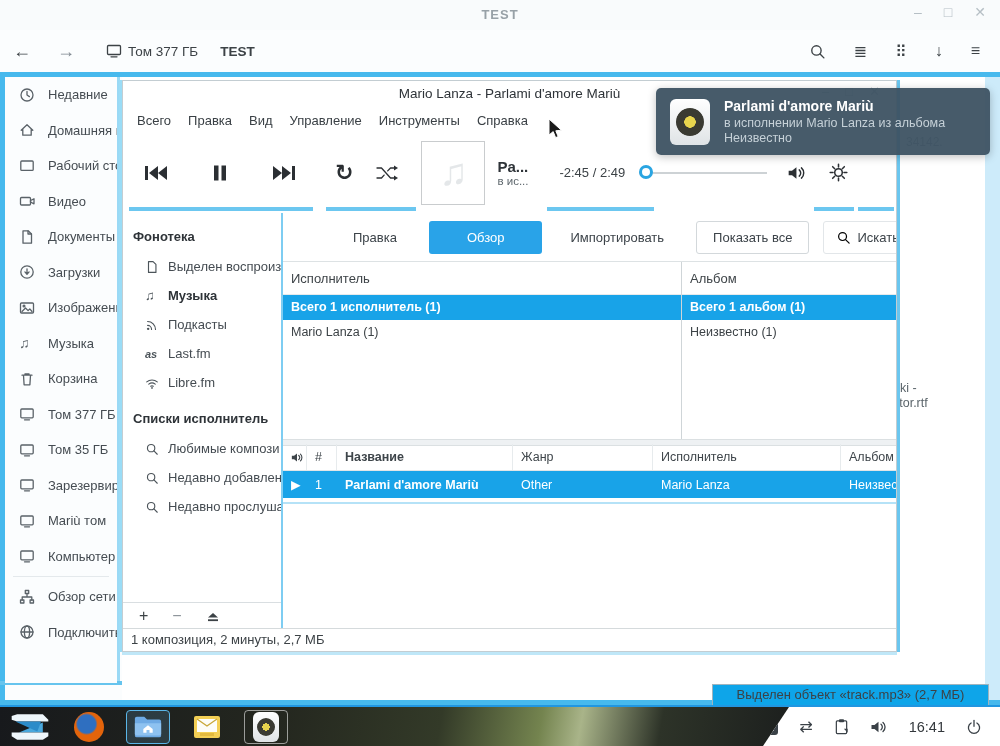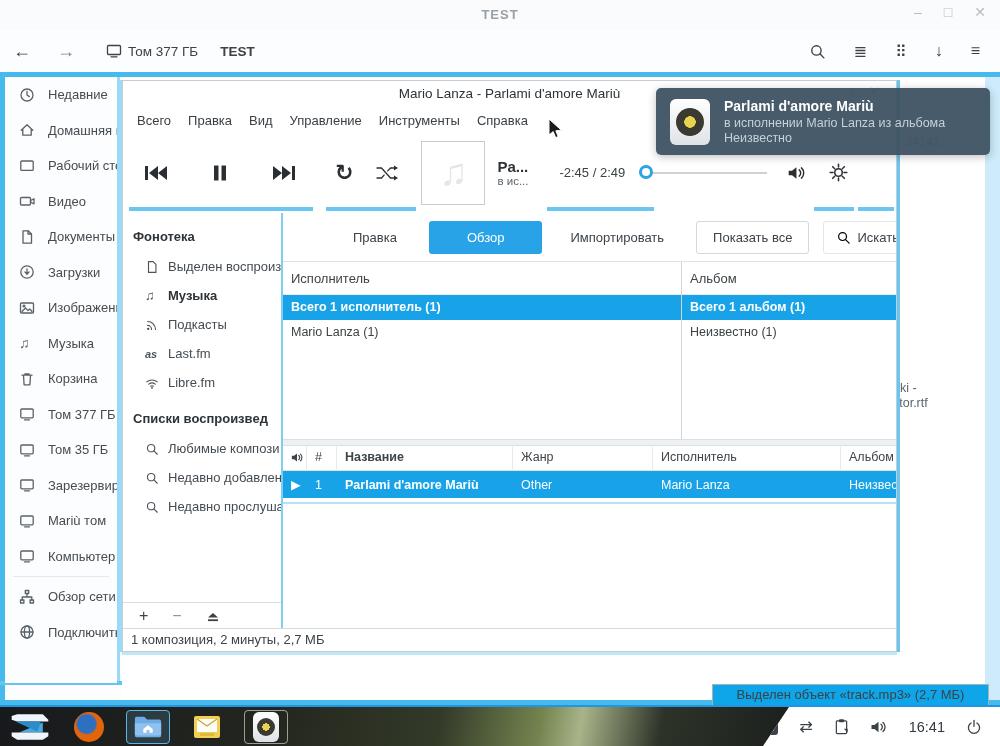--- a/index.html
+++ b/index.html
@@ -488,21 +488,21 @@
             <span class="sbi">
                 <svg width="14" height="14" viewBox="0 0 16 16">
                   <g class="ic" stroke-width="1.6">
                     <path d="M2 6.8a9 9 0 0 1 12 0M4.3 9.3a6 6 0 0 1 7.4 0M6.5 11.7a3 3 0 0 1 3 0"></path>
                   </g>
                   <circle class="icf" cx="8" cy="13.6" r="1"></circle>
                 </svg>
               </span>
             <span>Libre.fm</span>
             </div>
-          <div class="p-sb-head" style="padding-top:14px">Списки воспроизвед</div>
+          <div class="p-sb-head" style="padding-top:14px">Списки исполнитель</div>
           <div class="p-sb-row">
             <span class="sbi">
                 <svg width="14" height="14" viewBox="0 0 16 16">
                   <g class="ic" stroke-width="1.6">
                     <circle cx="7" cy="7" r="4.2"></circle>
                     <path d="M10.2 10.2 14 14"></path>
                   </g>
                 </svg>
               </span>
             <span>Любимые компози</span>

